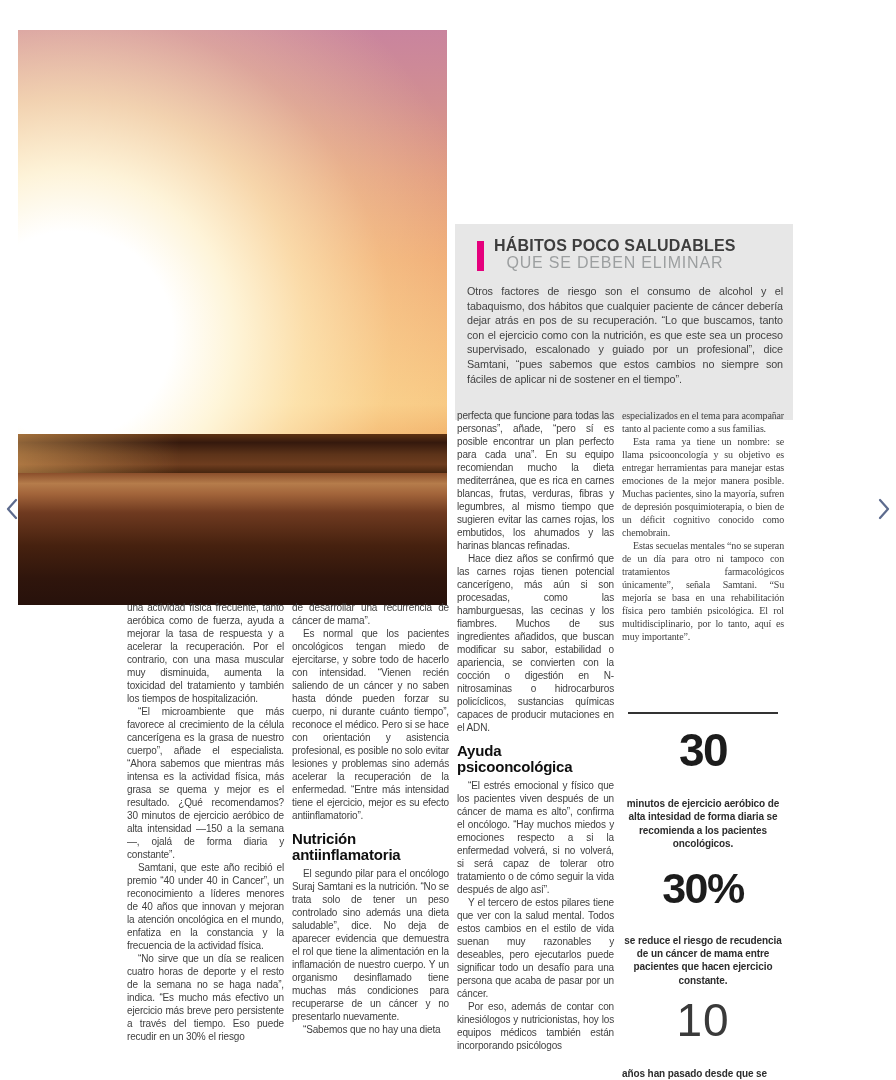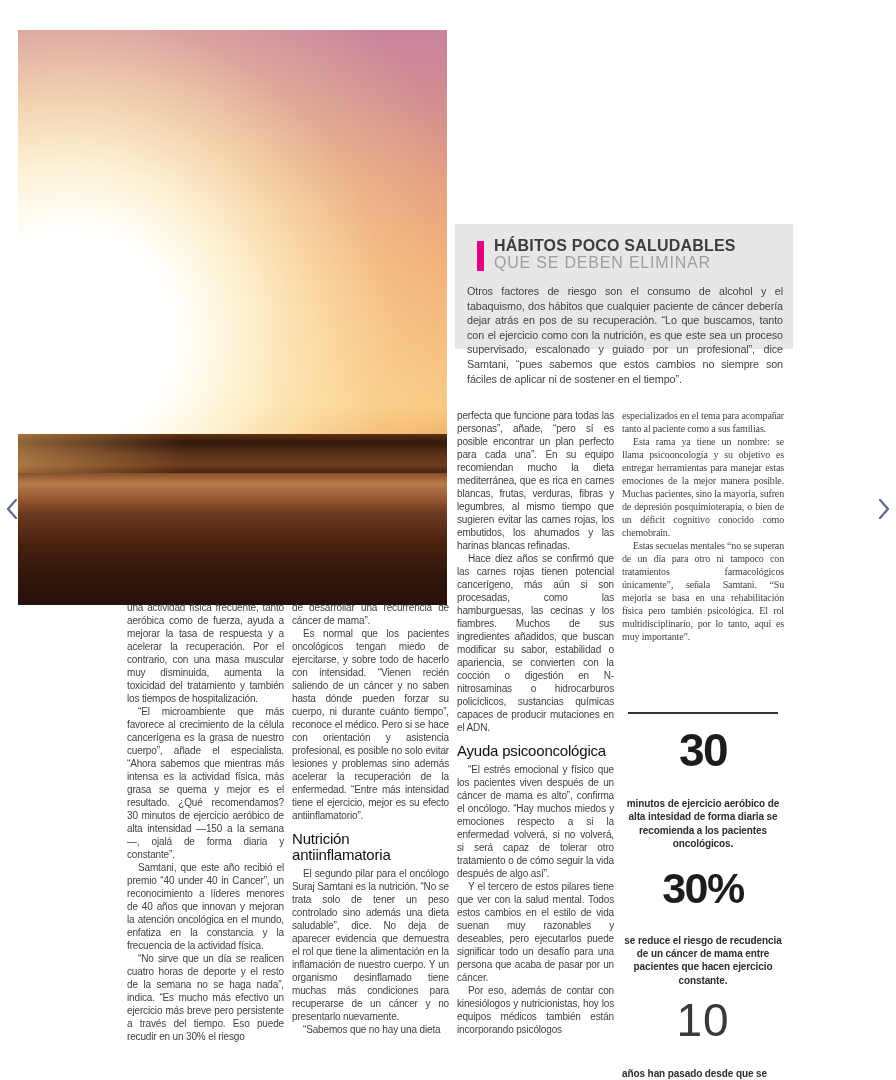--- a/index.html
+++ b/index.html
@@ -32,41 +32,41 @@
     background:
       linear-gradient(180deg, #8a4e2b 0%, #b57c4b 8%, #a2643a 16%,
         #6f3a20 30%, #46210f 55%, #2f150c 80%, #27110b 100%);
   }
   
   .pager{position:absolute;top:497px;width:16px;height:24px;cursor:pointer;}
   .pager.prev{left:4px;}
   .pager.next{left:876px;}
   
   .callout{
-    position:absolute;left:455px;top:224px;width:338px;height:125px;
+    position:absolute;left:455px;top:224px;width:338px;height:196px;
     background:#e7e7e7;box-sizing:border-box;
   }
   .callout .bar{
     position:absolute;left:22px;top:17px;width:7px;height:30px;background:#e5007d;
   }
   .callout .titles{position:absolute;left:39px;top:13px;line-height:1.08;}
   .callout .t1{font-size:16px;font-weight:700;color:#3d3d3d;letter-spacing:0.2px;}
-  .callout .t2{font-size:16px;font-weight:400;color:#9c9fa0;letter-spacing:0.8px;}
+  .callout .t2{font-size:16px;font-weight:400;color:#9c9fa0;letter-spacing:0.8px;text-align:center;}
   .callout .cbody{
     position:absolute;left:12px;right:10px;top:60px;
     font-size:10.8px;line-height:14.6px;letter-spacing:-0.1px;
     color:#424242;text-align:justify;
   }
   
   .col{position:absolute;width:157px;font-size:10px;line-height:13px;
        letter-spacing:-0.15px;color:#3f3f3f;}
   .col p{margin:0;text-align:justify;}
   .col p.ind{text-indent:11px;}
   .subhead{
-    font-size:15px;font-weight:400;color:#0f0f0f;line-height:1.08;
+    font-size:15px;font-weight:700;color:#0f0f0f;line-height:1.08;
     letter-spacing:-0.2px;margin:9px 0 4px 0;
   }
   #col1{left:127px;top:601px;}
   #col2{left:292px;top:601px;}
   #col3{left:457px;top:409px;}
   #col4{left:622px;top:409px;width:162px;font-family:Liberation Serif, serif;}
   
   .stats{position:absolute;left:622px;top:712px;width:162px;}
   .rule-dark{border-top:2px solid #333;width:150px;margin:0 auto;}
   .stat-value{

